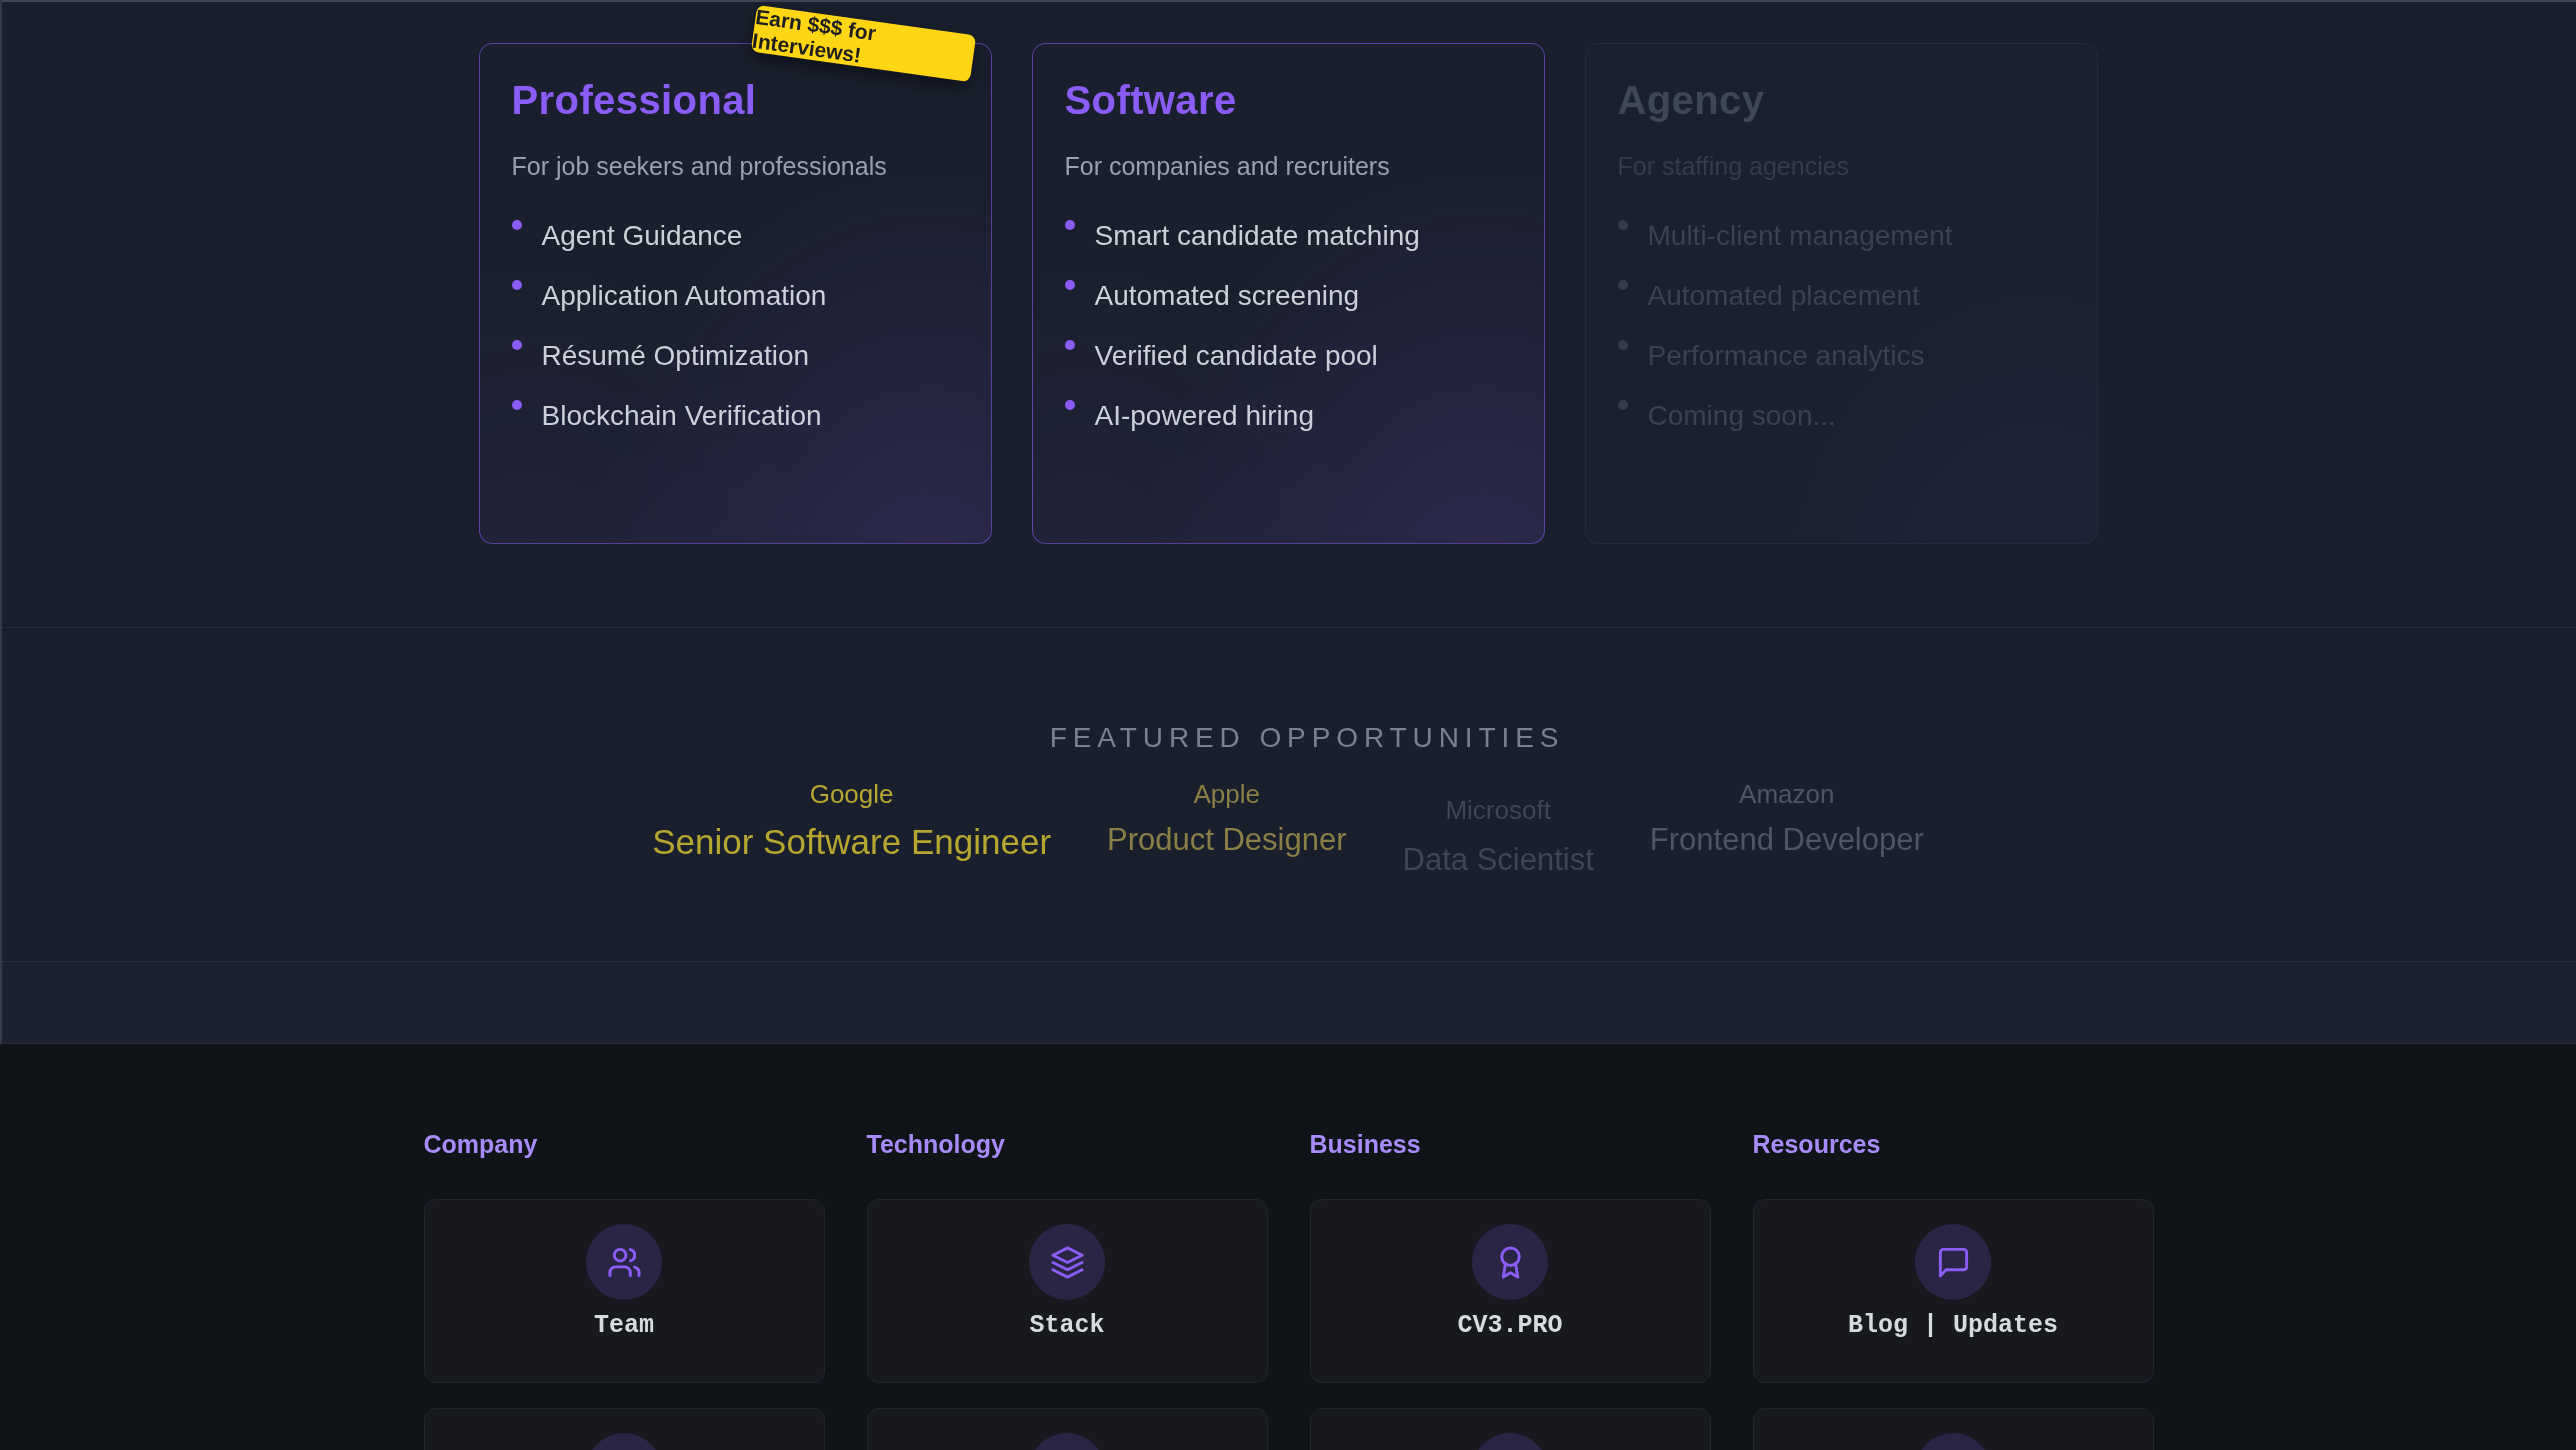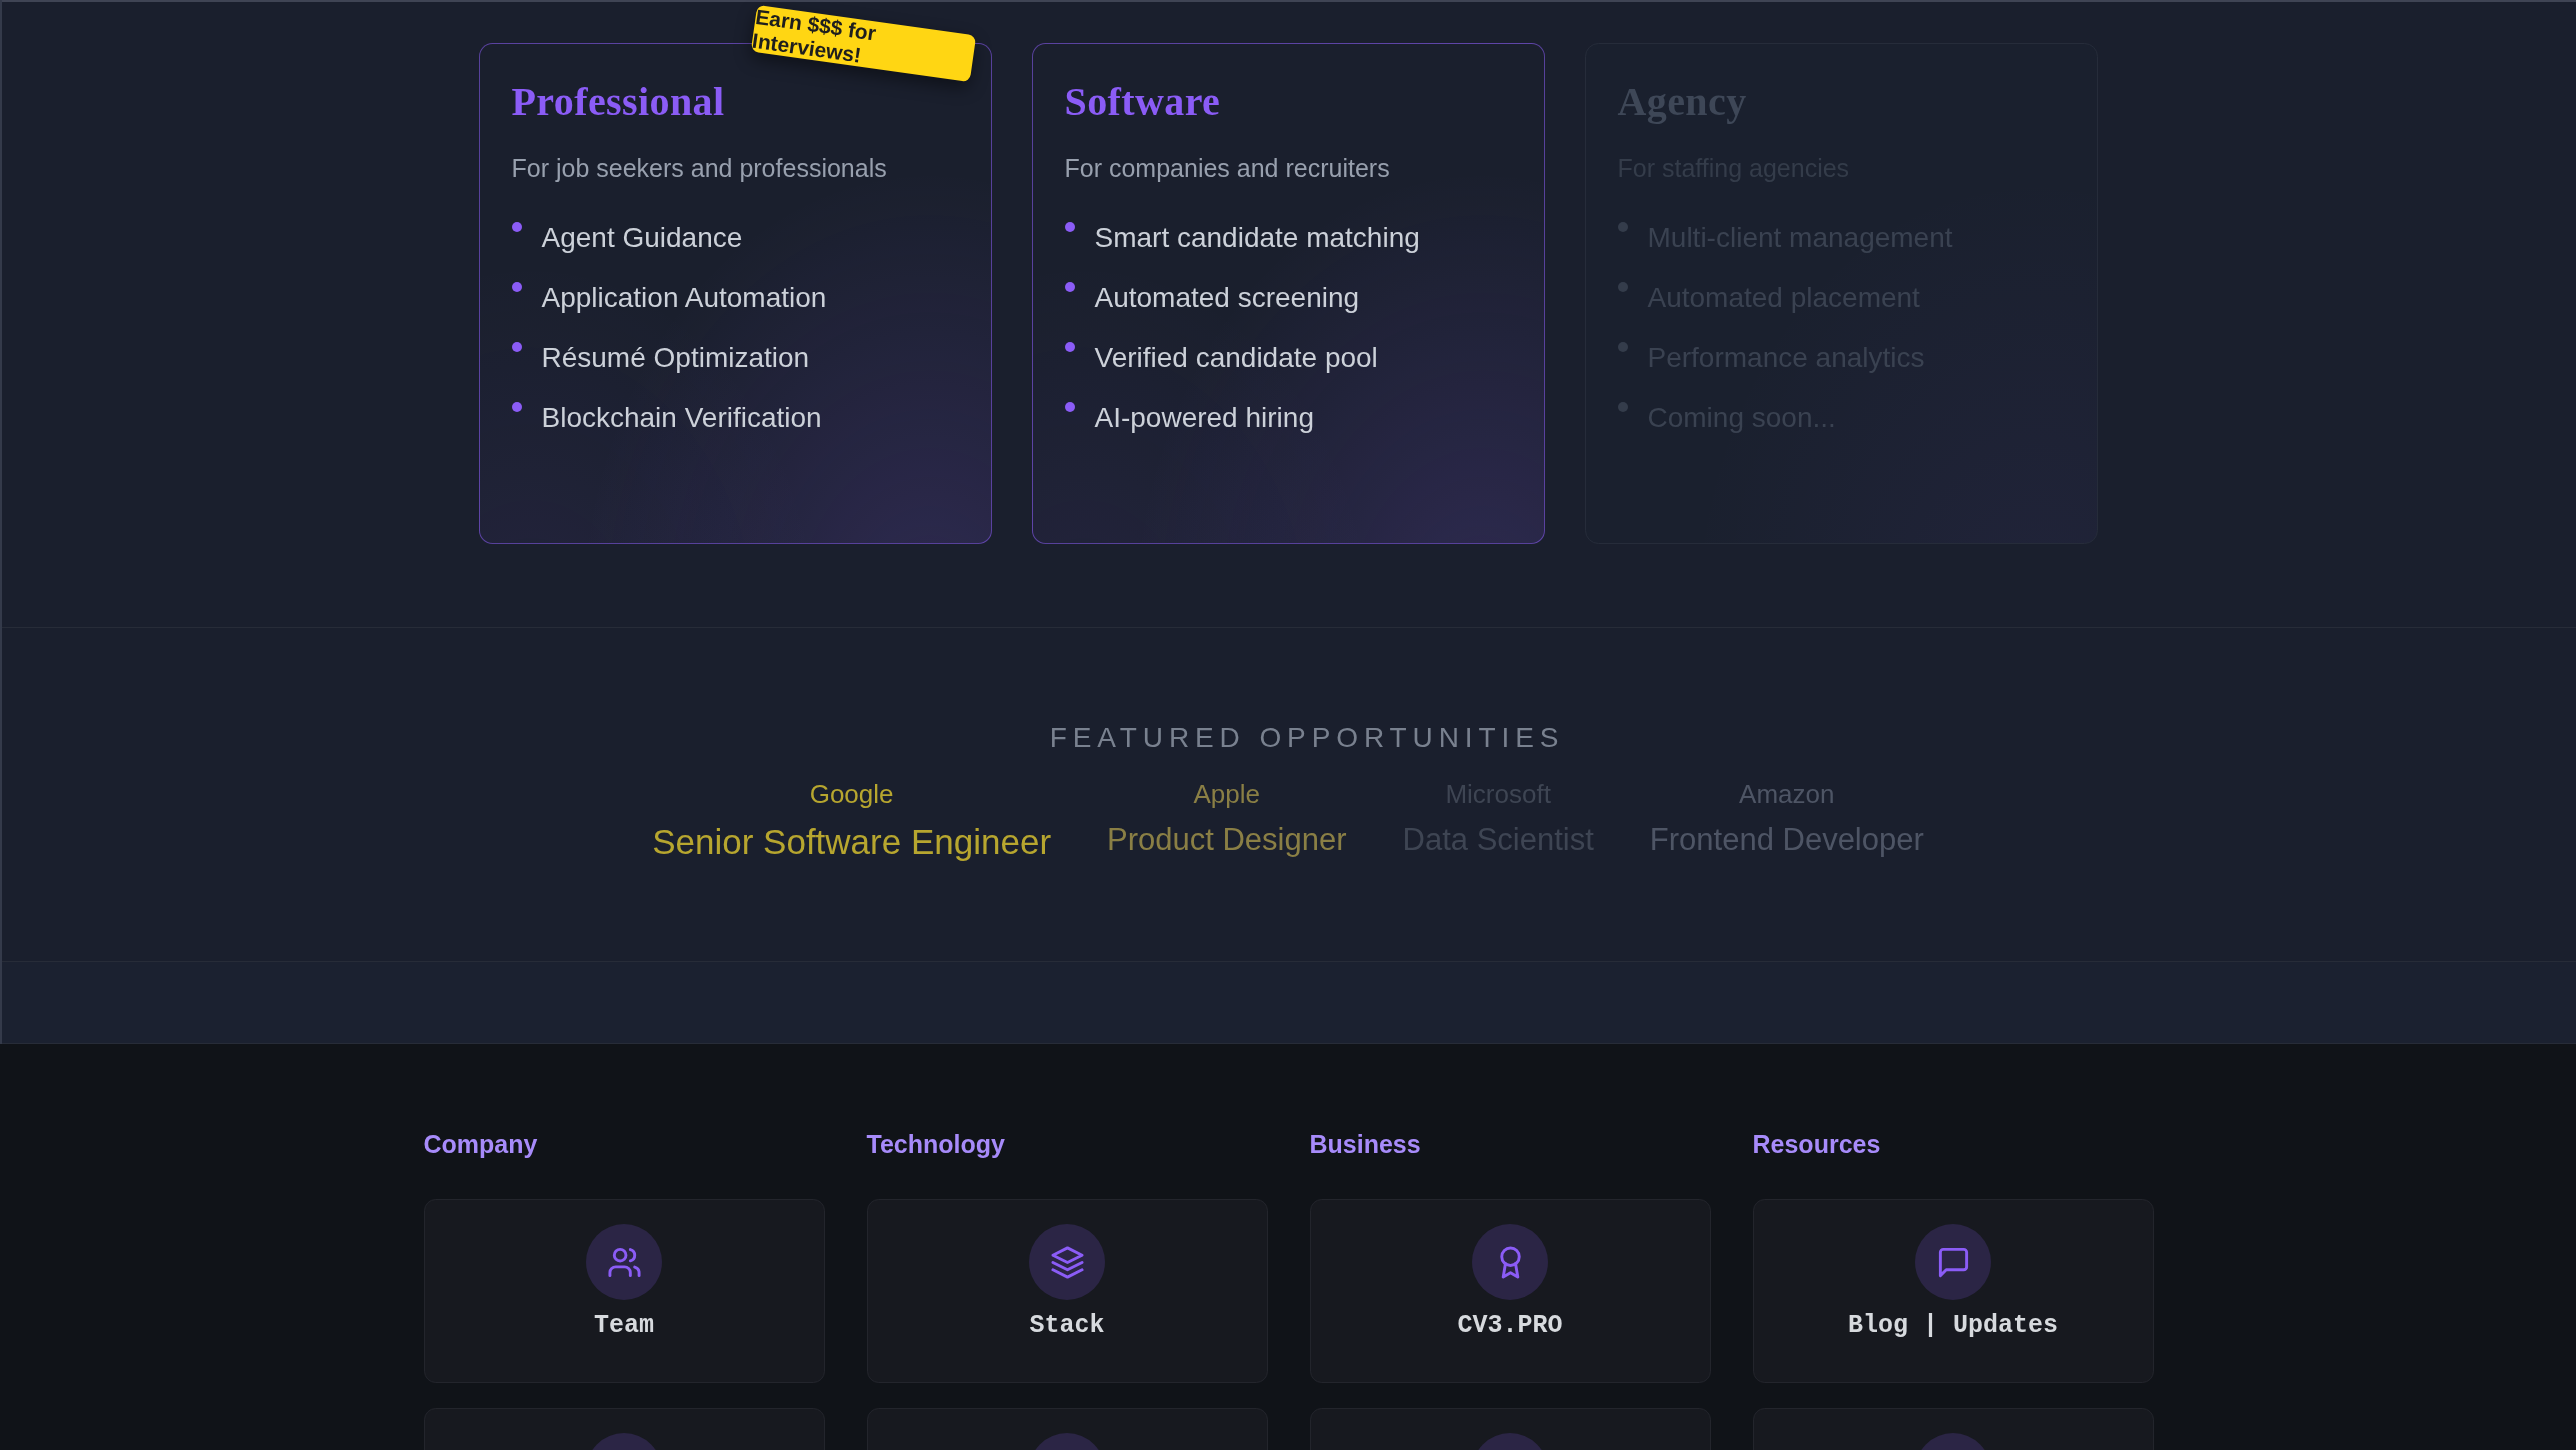--- a/index.html
+++ b/index.html
@@ -11,21 +11,21 @@
 
   
   .plans { height:628px; border-bottom:0.8px solid #272c38; position:relative; display:flex; justify-content:center; gap:40px; padding-top:43px; }
   .plan-card {
     width:513px; height:501px; border-radius:13.5px; padding:34px 32px;
     border:0.8px solid rgba(139,92,246,0.55);
     background: radial-gradient(ellipse at 88% 115%, rgba(139,92,246,0.18), transparent 55%),
                 radial-gradient(ellipse at 10% 120%, rgba(139,92,246,0.08), transparent 45%),
                 #1a1f2d;
   }
-  .plan-card h2 { font-size:40px; font-weight:bold; color:#8b5cf6; letter-spacing:0.4px; margin-bottom:29px;font-family:Liberation Serif, serif; }
+  .plan-card h2 { font-size:40px; font-weight:bold; color:#8b5cf6; letter-spacing:0.4px; margin-bottom:29px; }
   .plan-card .subtitle { font-size:25px; color:#98a0ae; margin-bottom:39px; }
   .plan-card ul { list-style:none; }
   .plan-card li { display:flex; align-items:flex-start; font-size:28px; color:#ccd1d9; height:25px; margin-bottom:35px; }
   .dot { width:10px; height:10px; border-radius:50%; background:#8b5cf6; margin-right:20px; flex:0 0 auto; }
 
   .plan-card.disabled { border-color:#262c3a;
     background: radial-gradient(ellipse at 88% 115%, rgba(139,92,246,0.06), transparent 55%), #1a202e; }
   .plan-card.disabled h2 { color:#3e4757; }
   .plan-card.disabled .subtitle { color:#343c4a; }
   .plan-card.disabled li { color:#3a4251; }
@@ -41,21 +41,21 @@
 
   
   .featured { height:334px; border-bottom:0.8px solid #272c38; text-align:center; }
   .featured-heading { padding-top:94px; font-size:28px; letter-spacing:5.9px; color:#79818f;padding-left:38px; }
   .featured-row { margin-top:25px; display:flex; justify-content:center; align-items:flex-start; gap:56px; }
   .opp .company { font-size:26px; margin-bottom:11.8px; }
   .opp .role { font-size:31px;text-align:center; }
   .opp.e1 .company, .opp.e1 .role { color:#b7a62f; }
   .opp.e1 .role { font-size:35px; }
   .opp.e2 .company, .opp.e2 .role { color:#8a7f45; }
-  .opp.e3 .company, .opp.e3 .role { color:#3e4553; }
+  .opp.e3 .company, .opp.e3 .role { color:#3e4553;margin-top:16px; }
   .opp.e4 .company, .opp.e4 .role { color:#4e5565; }
 
   
   .band { height:82px; border-bottom:0.8px solid #272c38; background:#1b2130; }
 
   
   footer { height:406px; background:#101318; }
   .footer-grid { width:1729px; margin:0 auto; padding-top:86px; display:grid; grid-template-columns:repeat(4,401px); column-gap:42px; }
   .fcol h3 { font-size:25px; font-weight:bold; color:#a78bfa; margin-bottom:40px; }
   .fcard {

